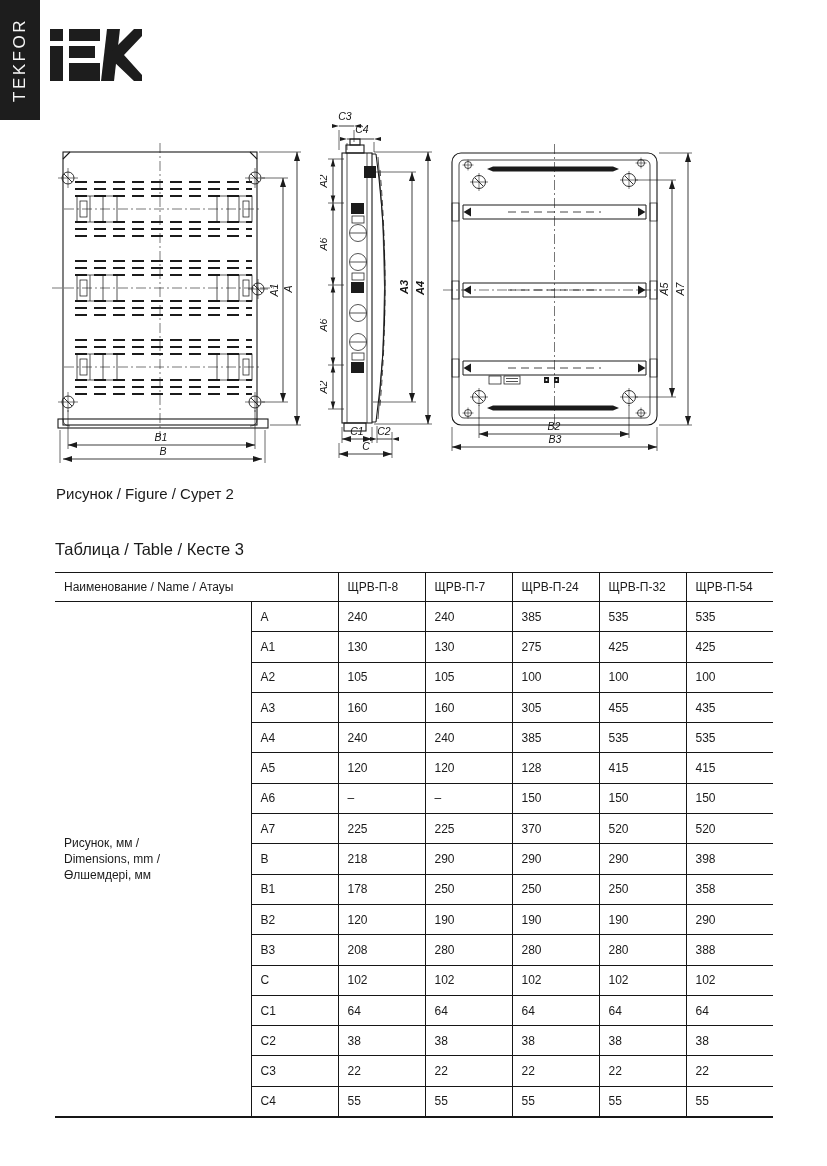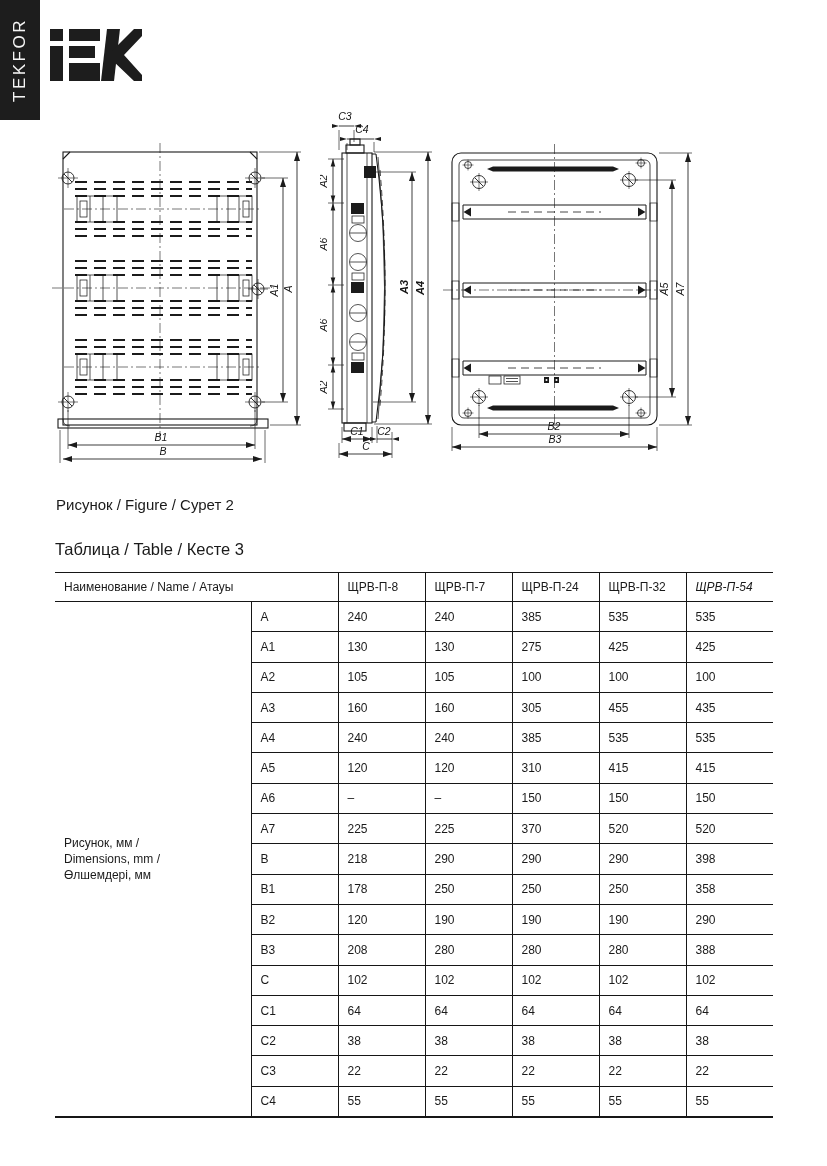--- a/index.html
+++ b/index.html
@@ -20,31 +20,31 @@
   .draw .dsh{fill:none;stroke:#1b1b1b;stroke-width:2;stroke-dasharray:12 7;}
   .draw .dshthin{fill:none;stroke:#1b1b1b;stroke-width:.8;stroke-dasharray:6 4;}
   .draw .cl{fill:none;stroke:#1b1b1b;stroke-width:.6;stroke-dasharray:10 3 2 3;}
   .draw .ext{fill:none;stroke:#1b1b1b;stroke-width:.65;}
   .draw .dim{stroke:#1b1b1b;stroke-width:.85;fill:none;}
   .draw .fill{fill:#1b1b1b;stroke:none;}
   .draw .wdot{fill:#ffffff;stroke:none;}
   .draw text.dt{font:italic 10.5px "Liberation Sans",sans-serif;fill:#151515;text-anchor:middle;}
   .draw text.dtb{font:italic bold 11px "Liberation Sans",sans-serif;fill:#151515;text-anchor:middle;}
   
-  .fig-caption{position:absolute;left:56px;top:496px;font-size:15px;}
+  .fig-caption{position:absolute;left:56px;top:485px;font-size:15px;}
   .tbl-title{position:absolute;left:55px;top:540px;font-size:16.5px;}
   
   .tbl-wrap{position:absolute;left:55px;top:572px;}
   table.dim-table{border-collapse:collapse;table-layout:fixed;width:718px;font-size:12px;color:#1a1a1a;
         border-top:1.4px solid #161616;border-bottom:2.6px solid #161616;}
   .dim-table th,.dim-table td{padding:2px 2px 2px 9px;text-align:left;vertical-align:middle;font-weight:normal;}
   .dim-table thead th{height:24px;border-bottom:1.3px solid #161616;}
   .h-name{border-right:1px solid #161616;}
   .h-model{font-weight:bold;border-right:1px solid #161616;}
-  .h-model.last{border-right:none;font-style:italic;}
+  .h-model.last{border-right:none;}
   .group-cell{border-right:1px solid #161616;vertical-align:top;font-weight:bold;padding-top:5px;line-height:1.34;}
   .param-cell{border-right:1px solid #161616;border-bottom:1px solid #161616;height:25.3px;}
   .val-cell{border-right:1px solid #161616;border-bottom:1px solid #161616;}
   .val-cell.last{border-right:none;}
   .dim-table tbody tr:last-child .param-cell,
   .dim-table tbody tr:last-child .val-cell{border-bottom:none;}
 </style>
 </head>
 <body>
 
@@ -366,21 +366,21 @@
             <td class="val-cell">240</td>
             <td class="val-cell">240</td>
             <td class="val-cell">385</td>
             <td class="val-cell">535</td>
             <td class="val-cell last">535</td>
           </tr>
           <tr>
             <td class="param-cell">A5</td>
             <td class="val-cell">120</td>
             <td class="val-cell">120</td>
-            <td class="val-cell">310</td>
+            <td class="val-cell">128</td>
             <td class="val-cell">415</td>
             <td class="val-cell last">415</td>
           </tr>
           <tr>
             <td class="param-cell">A6</td>
             <td class="val-cell">–</td>
             <td class="val-cell">–</td>
             <td class="val-cell">150</td>
             <td class="val-cell">150</td>
             <td class="val-cell last">150</td>

